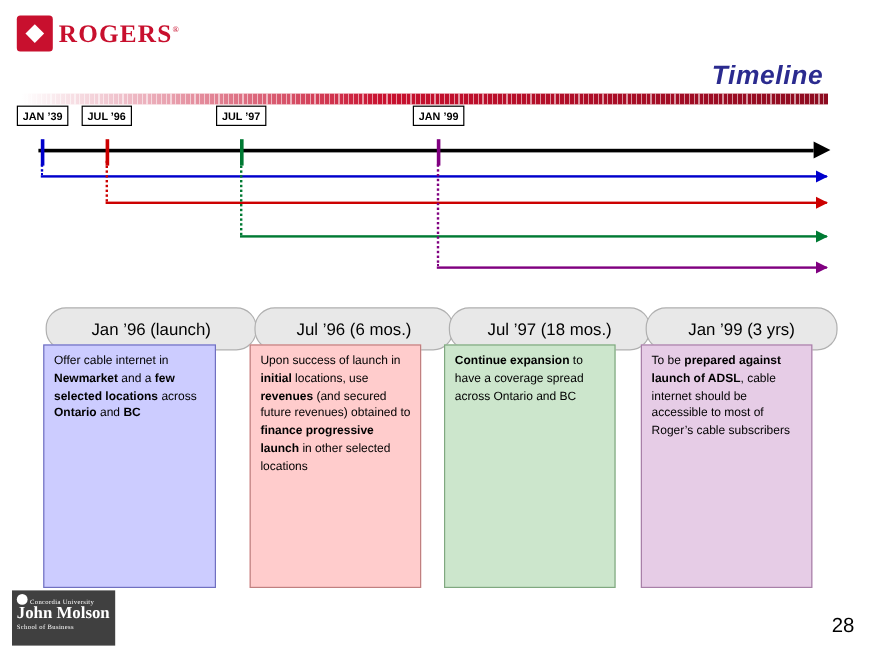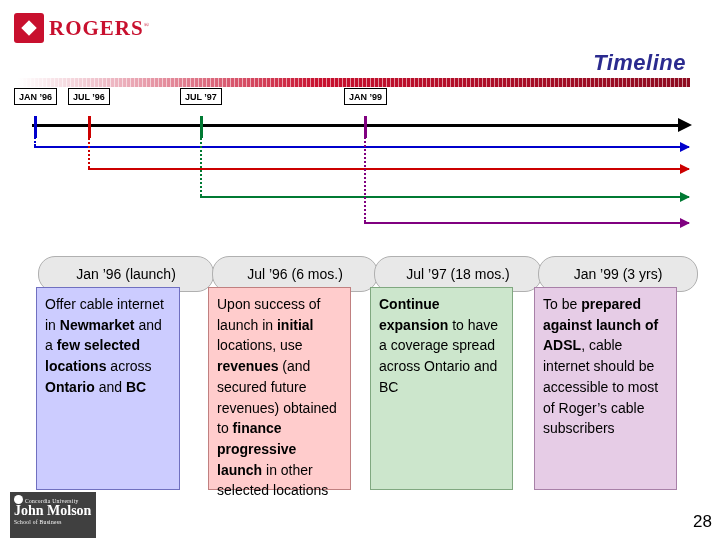--- a/index.html
+++ b/index.html
@@ -88,21 +88,21 @@
     display:flex;align-items:center;justify-content:center;
     font-size:14px;color:#000000;
   }
 
   
   .boxes{position:absolute;left:36px;top:287px;width:660px;height:205px;}
   .box{
     position:absolute;top:0;height:203px;
     border:1px solid #808080;
     padding:6px 7px 6px 8px;
-    font-size:14px;line-height:1.48;color:#000000;
+    font-size:10px;line-height:1.48;color:#000000;
     box-sizing:border-box;
   }
   .box b{font-weight:bold;}
 
   
   .jmsb{
     position:absolute;left:10px;bottom:8px;width:86px;height:46px;
     background:#404040;color:#ffffff;
     padding:3px 4px;box-sizing:border-box;
     font-family:"Liberation Serif", serif;
@@ -128,21 +128,21 @@
     <span>ROGERS</span><span class="logo-tm">®</span>
   </div>
 </div>
 
 <div class="page-title">Timeline</div>
 
 <div class="grad-bar">
   <div class="hatch"></div>
 </div>
 
-<div class="date-lbl" style="left:14px;">JAN ’96</div>
+<div class="date-lbl" style="left:14px;">JAN ’39</div>
 <div class="date-lbl" style="left:68px;">JUL ’96</div>
 <div class="date-lbl" style="left:180px;">JUL ’97</div>
 <div class="date-lbl" style="left:344px;">JAN ’99</div>
 
 <div class="main-axis">
   <div class="line"></div>
   <div class="head"></div>
 </div>
 
 <div class="tick" style="left:34px;top:116px;background:#0000cc;"></div>

